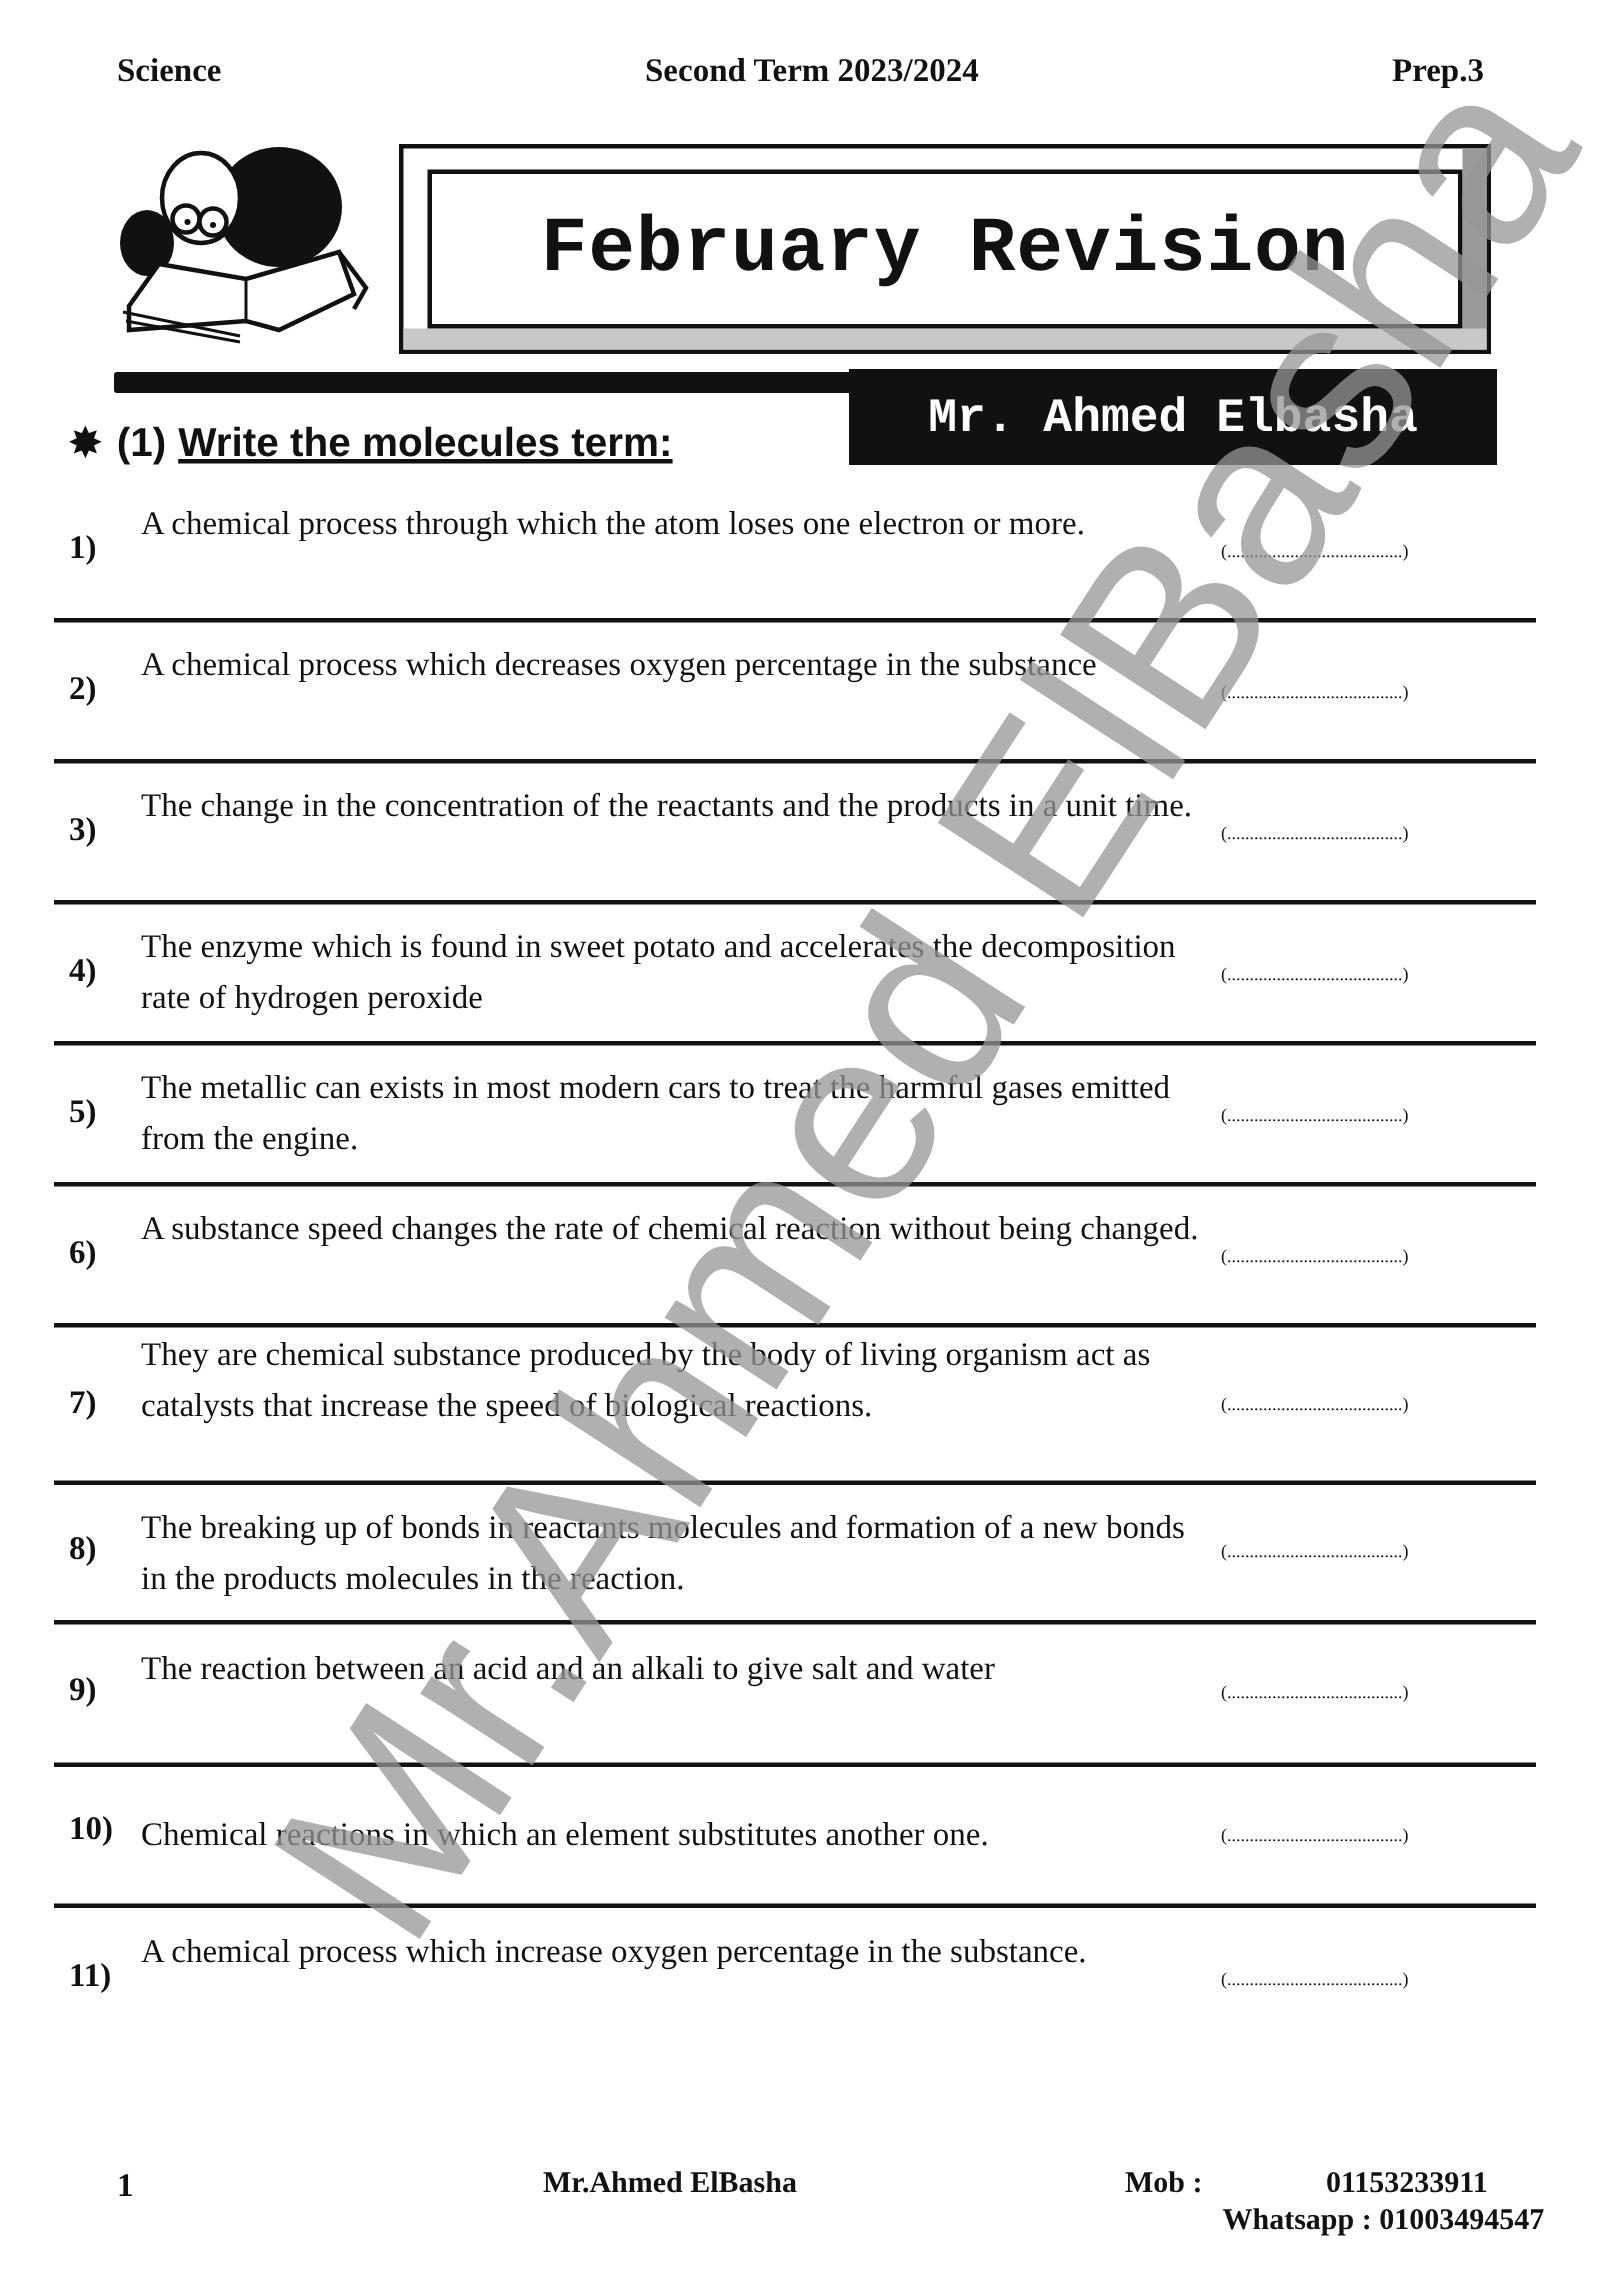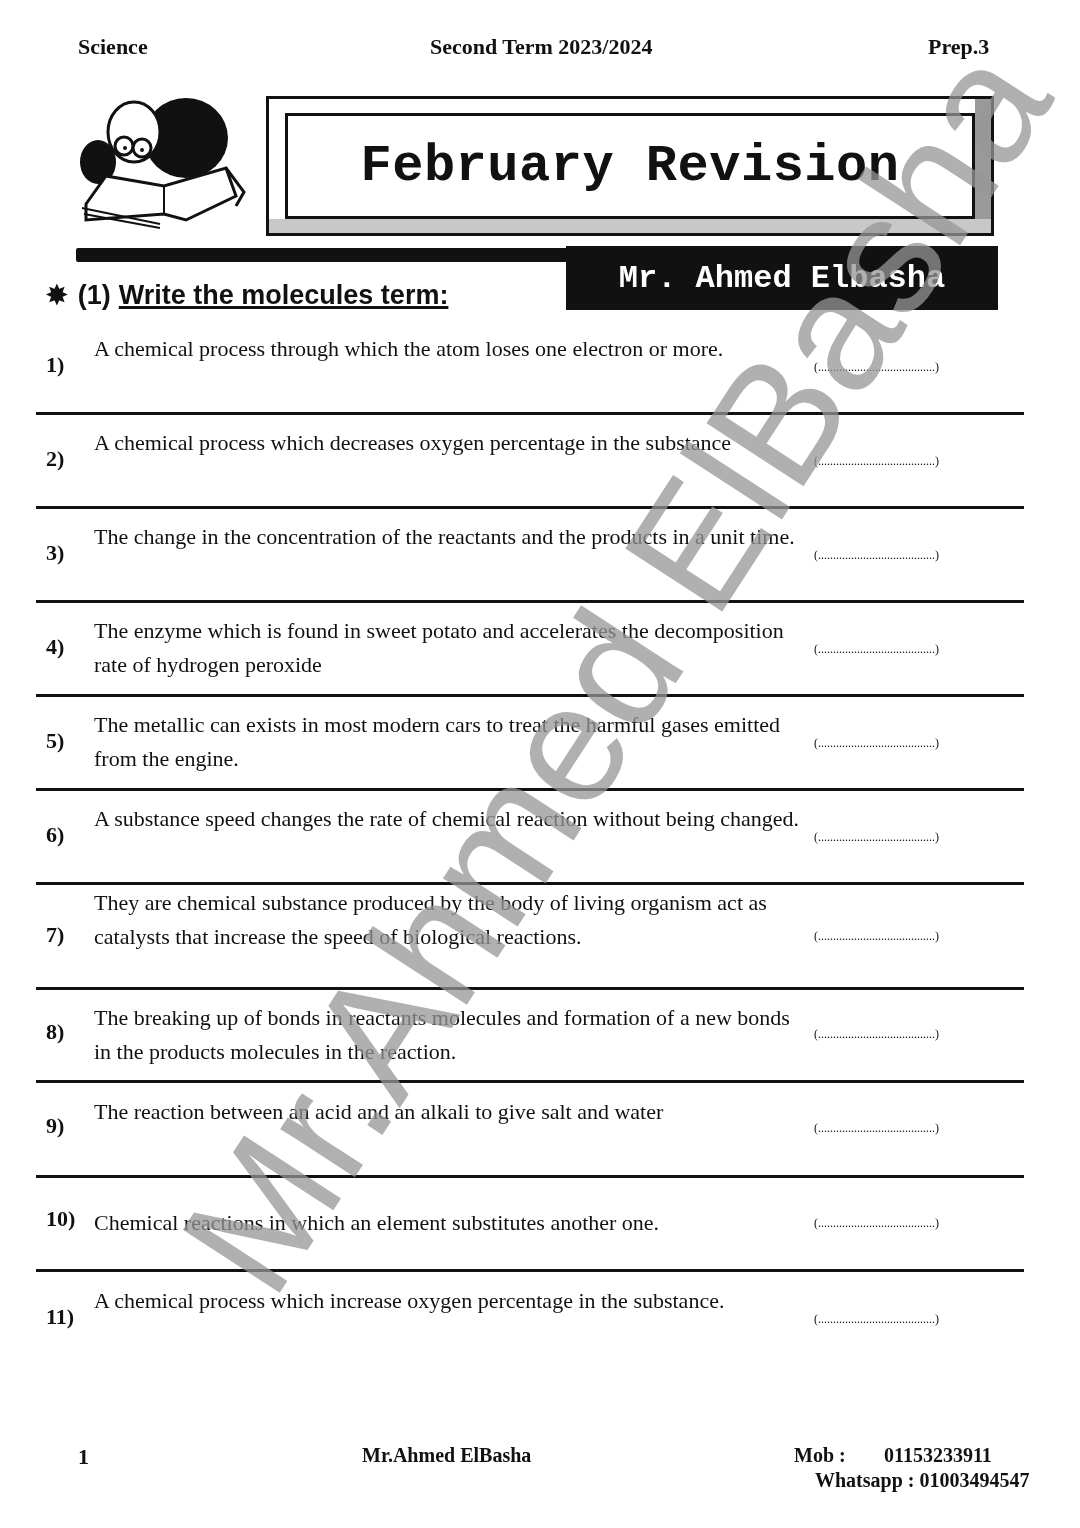--- a/index.html
+++ b/index.html
@@ -28,21 +28,21 @@
   .q .n { position:absolute; left:10px; font-weight:bold; font-size:22px; }
   .q .t { position:absolute; left:58px; width:710px; font-weight:normal; font-size:22px; line-height:34px; }
   .q .a { position:absolute; left:778px; font-size:12px; letter-spacing:0; }
   .q .line { position:absolute; left:0; width:988px; height:3px; background:#111; }
 
   .wm { position:absolute; left:30px; top:690px; font-family:"Liberation Sans", sans-serif; font-size:168px; color:rgba(150,150,150,0.75); transform:rotate(-57deg); transform-origin:center; white-space:nowrap; left:-40px; width:1160px; text-align:center; pointer-events:none; }
 
   .ft { position:absolute; font-weight:bold; font-size:20px; }
   #ft-page { left:78px; top:1444px; font-size:22px; }
   #ft-name { left:362px; top:1444px; }
-  #ft-mob-l { left:794px; top:1444px; }
+  #ft-mob-l { left:750px; top:1444px; }
   #ft-mob-v { left:884px; top:1444px; }
   #ft-wa { left:815px; top:1469px; }
 </style>
 </head>
 <body>
 
 <div class="hdr" id="hdr-l">Science</div>
 <div class="hdr" id="hdr-c">Second Term 2023/2024</div>
 <div class="hdr" id="hdr-r">Prep.3</div>
 

